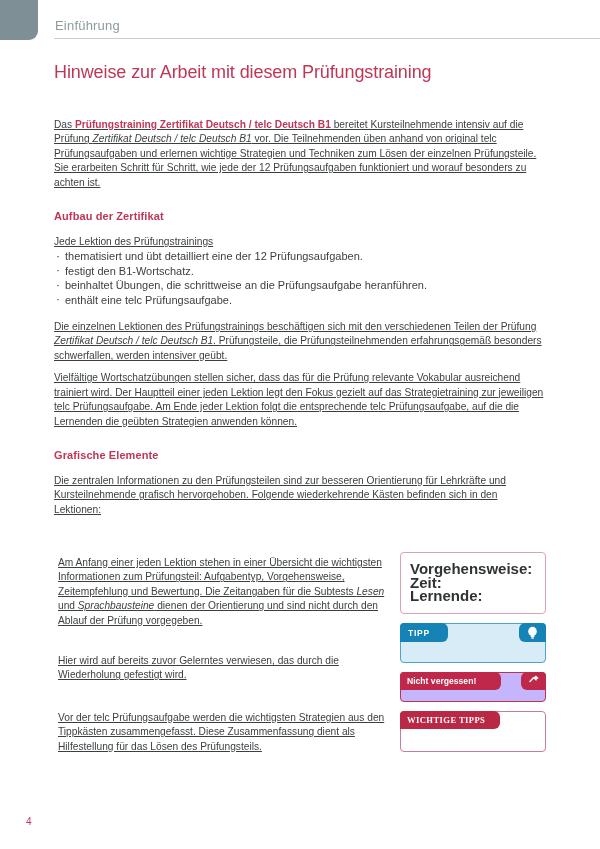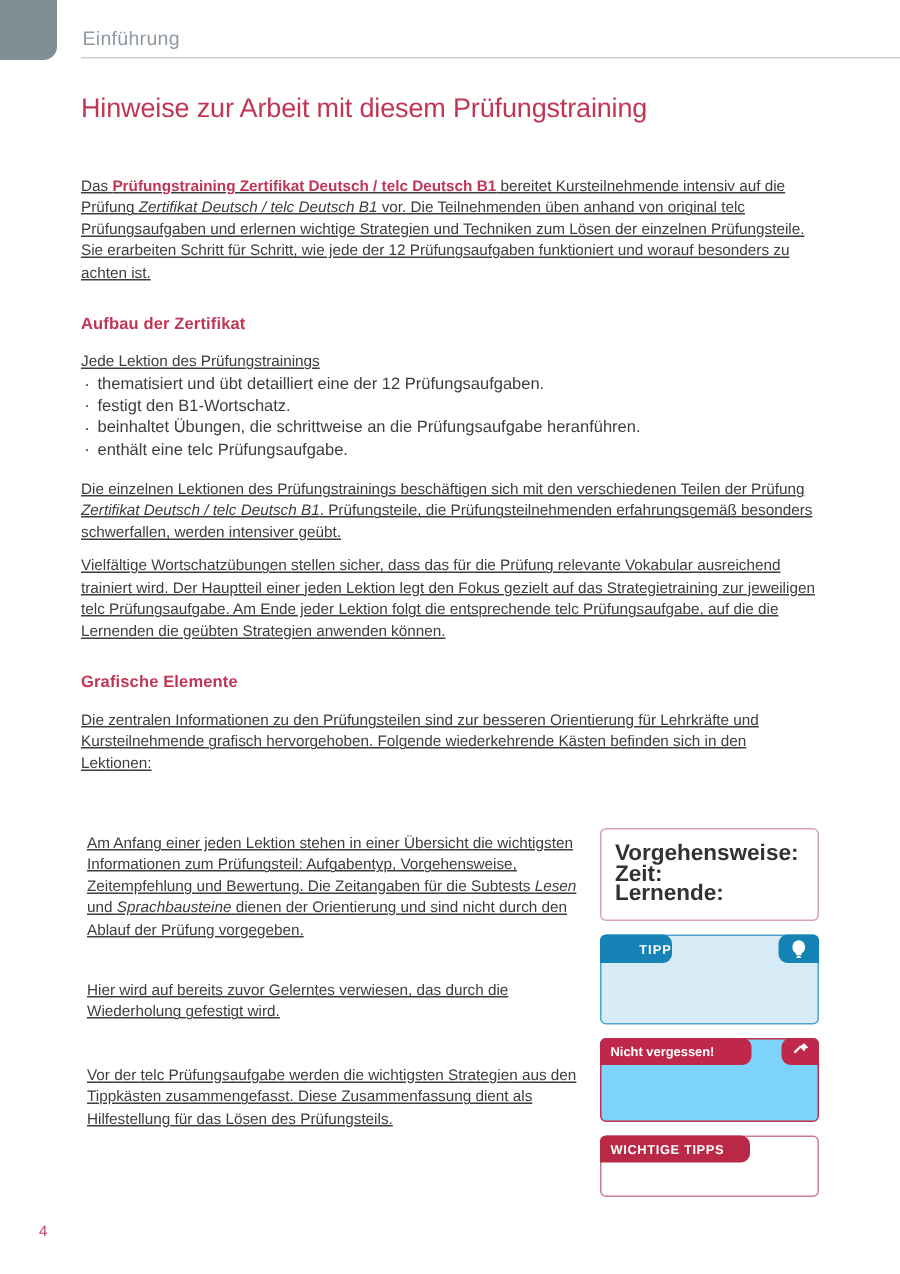--- a/index.html
+++ b/index.html
@@ -137,22 +137,21 @@
     font-weight: bold;
     color: #2f3335;
     line-height: 13.5px;
   }
 
   
   #box-tipp {
     background: #d7ecf7;
     border: 1px solid #4da3cc;
     border-radius: 4px;
-    height: 60px;
-    text-align: right;
+    height: 40px;
   }
   #box-tipp .bar {
     position: absolute;
     left: -1px; top: -1px;
     height: 19px;
     width: 48px;
     background: #1583b5;
     border-radius: 4px 6px 6px 0;
   }
   #box-tipp .bar span {
@@ -167,24 +166,24 @@
     position: absolute;
     right: -1px; top: -1px;
     width: 27px; height: 19px;
     background: #1583b5;
     border-radius: 6px 4px 0 6px;
   }
   #box-tipp .badge svg { position: absolute; left: 7px; top: 3px; }
 
   
   #box-remember {
-    background: #7dd3fc;
+    background: #c4b5fd;
     border: 1px solid #c03050;
     border-radius: 4px;
-    height: 56px;
+    height: 30px;
   }
   #box-remember .bar {
     position: absolute;
     left: -1px; top: -1px;
     height: 18px;
     width: 101px;
     background: #c0284b;
     border-radius: 4px 6px 6px 0;
   }
   #box-remember .bar span {
@@ -202,20 +201,21 @@
     border-radius: 6px 4px 0 6px;
   }
   #box-remember .badge svg { position: absolute; left: 6px; top: 2px; }
 
   
   #box-important {
     background: #ffffff;
     border: 1px solid #c97d90;
     border-radius: 4px;
     height: 41px;
+    font-family: Liberation Serif, serif;
   }
   #box-important .bar {
     position: absolute;
     left: -1px; top: -1px;
     height: 18px;
     width: 100px;
     background: #b92845;
     border-radius: 4px 6px 6px 0;
   }
   #box-important .bar span {

